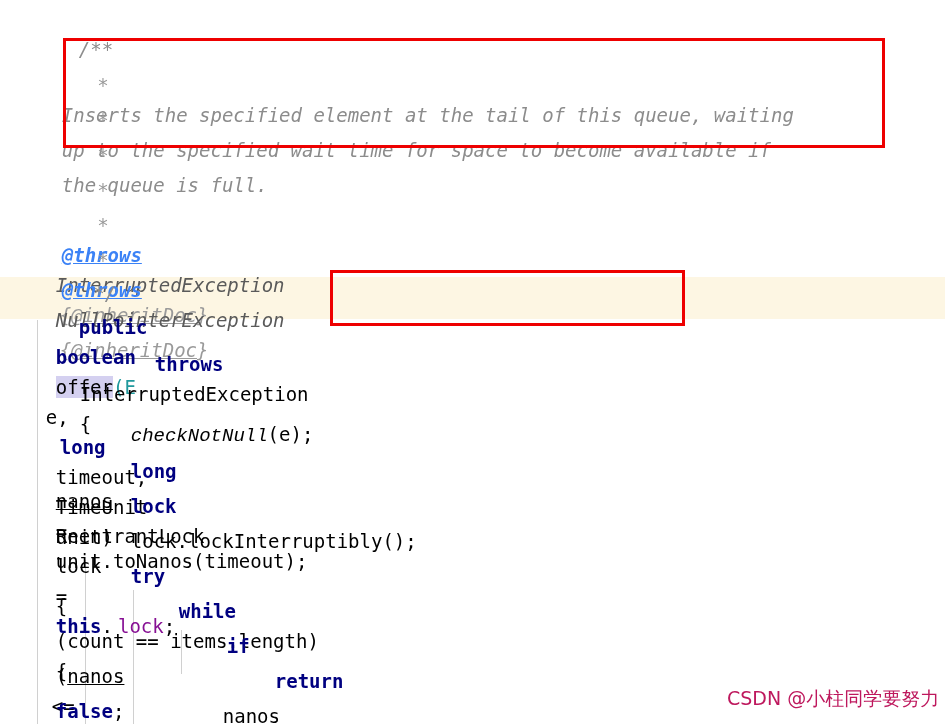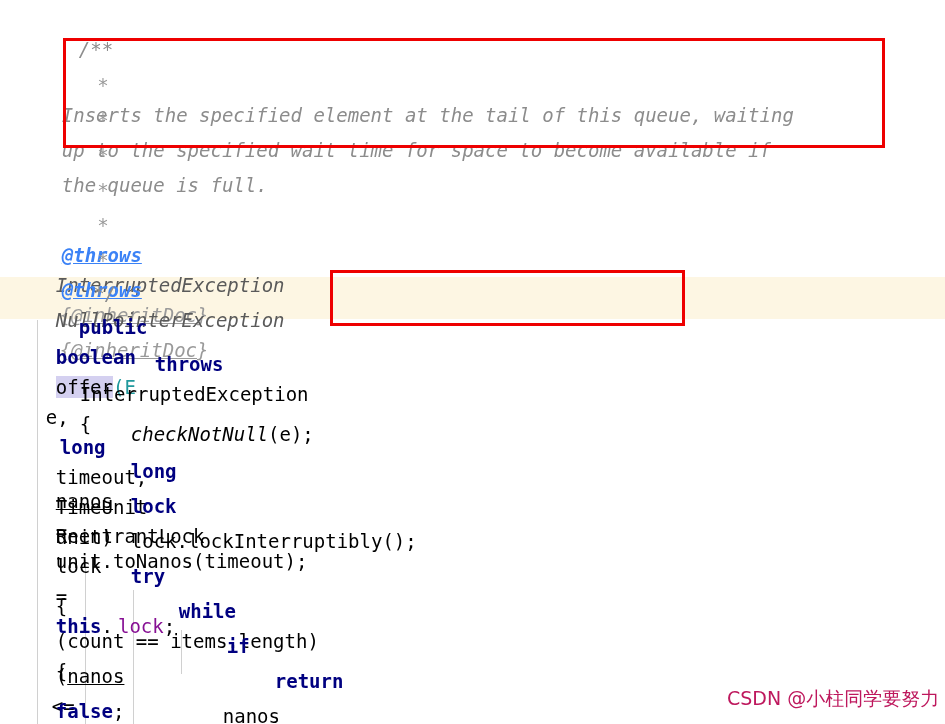--- a/index.html
+++ b/index.html
@@ -149,21 +149,21 @@
     <span class="plain" style="padding-left:10px;">unit</span><span class="plain">)</span>
   </div>
 
   <div class="code-line" style="top:319px;padding-left:24px;">
     <span class="kw" style="padding-left:85px;">throws</span>
     <span class="plain" style="padding-left:10px;">InterruptedException</span>
     <span class="plain" style="padding-left:10px;">{</span>
   </div>
 
   <div class="code-line" style="top:389px;">
-    <span class="method-it" style="padding-left:85px;">checkNotNull</span><span class="plain">(e);</span>
+    <span class="method-it" style="padding-left:85px;font-family:Liberation Mono, monospace;">checkNotNull</span><span class="plain">(e);</span>
   </div>
 
   <div class="code-line" style="top:426px;">
     <span class="kw" style="padding-left:85px;">long</span>
     <span class="local-u" style="padding-left:10px;">nanos</span>
     <span class="plain" style="padding-left:10px;">=</span>
     <span class="plain" style="padding-left:10px;">unit.toNanos(timeout);</span>
   </div>
 
   <div class="code-line" style="top:461px;">

